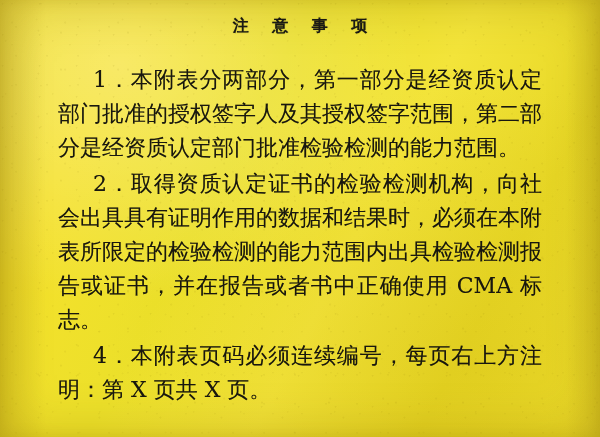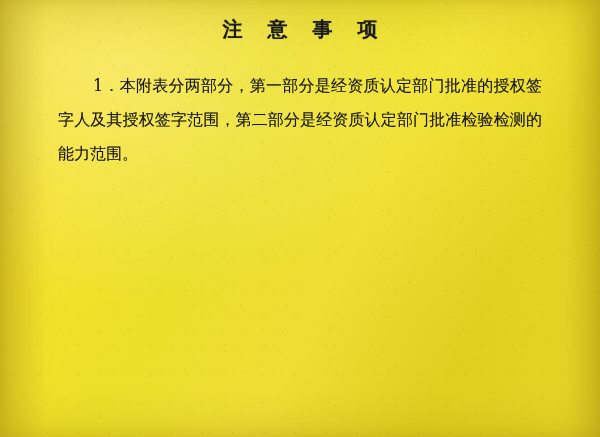--- a/index.html
+++ b/index.html
@@ -59,33 +59,33 @@
     background: linear-gradient(270deg, rgba(165,140,20,0.26) 0%, rgba(165,140,20,0) 100%);
   }
   .content {
     position: relative;
     z-index: 3;
     padding: 0;
   }
   .doc-title {
     text-align: center;
     margin: 16px 0 0 0;
-    font-size: 20px;
+    font-size: 16px;
     font-weight: bold;
     letter-spacing: 9px;
     color: #1a1a14;
     text-indent: 9px;
     font-family: "DejaVu Serif", "Liberation Serif", serif;
     text-shadow: 0 0 1px rgba(40,35,5,0.45);
   }
   .body-block {
     margin: 26px 58px 0 58px;
   }
   .para {
-    font-size: 16px;
+    font-size: 22px;
     line-height: 34px;
     color: #18170f;
     text-align: justify;
     text-justify: inter-ideograph;
     margin: 0 0 2px 0;
     font-family: "DejaVu Serif", "Liberation Serif", serif;
     text-shadow: 0 0 0.6px rgba(30,28,4,0.40);
     text-indent: 35px;
   }
 </style>
@@ -96,15 +96,17 @@
   <div class="grain"></div>
   <div class="edge-shade-left"></div>
   <div class="edge-shade-right"></div>
   <div class="vignette"></div>
 
   <div class="content">
     <h1 class="doc-title">注 意 事 项</h1>
 
     <div class="body-block">
       <p class="para">1．本附表分两部分，第一部分是经资质认定部门批准的授权签字人及其授权签字范围，第二部分是经资质认定部门批准检验检测的能力范围。</p>
+      <p class="para">2．取得资质认定证书的检验检测机构，向社会出具具有证明作用的数据和结果时，必须在本附表所限定的检验检测的能力范围内出具检验检测报告或证书，并在报告或者书中正确使用 CMA 标志。</p>
+      <p class="para">4．本附表页码必须连续编号，每页右上方注明：第 X 页共 X 页。</p>
     </div>
   </div>
 </div>
 
 </body></html>

